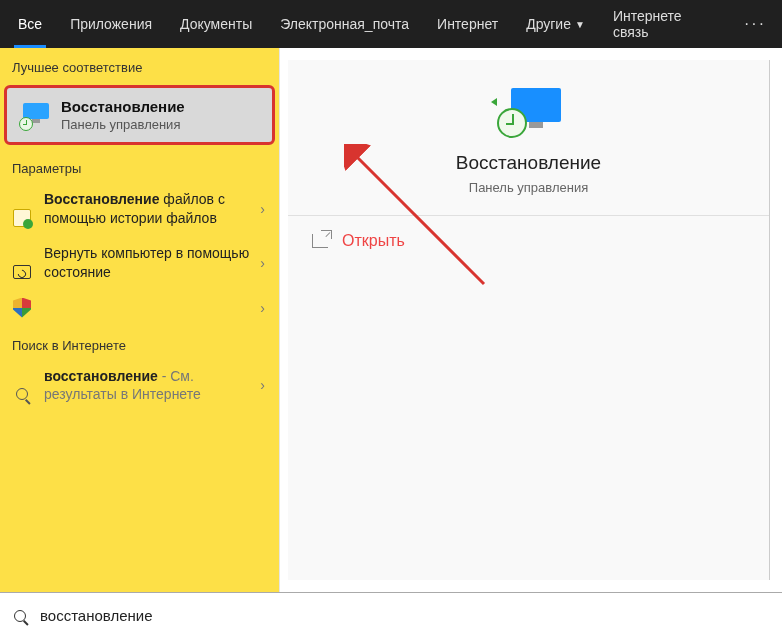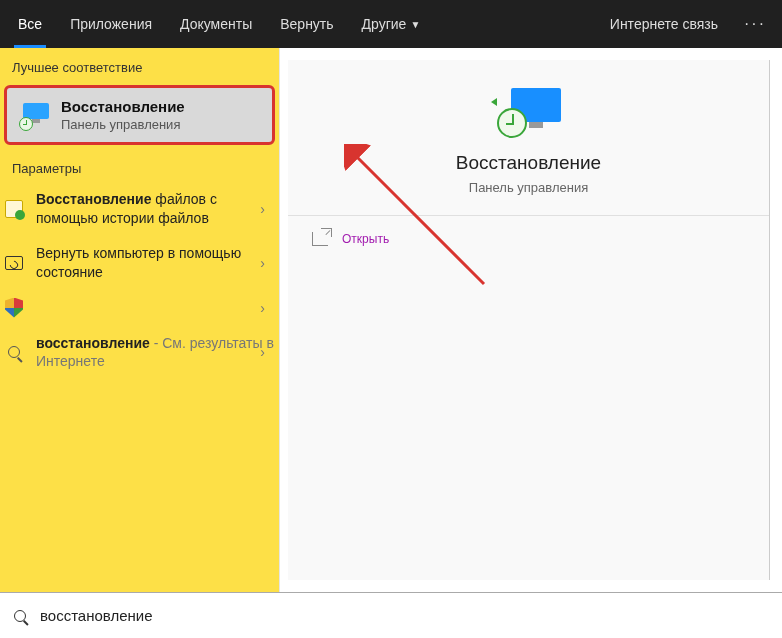--- a/index.html
+++ b/index.html
@@ -97,22 +97,22 @@
   }
   .clock-overlay::after {
     content: ""; position: absolute; left: 3px; top: 6px;
     width: 4px; height: 1px; background: #3aa63a;
   }
   .best-text .t1 { font-size: 15px; font-weight: 600; color: #111; }
   .best-text .t2 { font-size: 13px; color: #555; margin-top: 2px; }
 
   .row {
     display: flex;
-    align-items: center;
-    padding: 8px 4px;
+    align-items: flex-end;
+    padding: 8px 12px;
     gap: 12px;
     cursor: pointer;
     position: relative;
   }
   .row-icon { width: 20px; height: 20px; flex-shrink: 0; display:flex; align-items:center; justify-content:center; }
   .row-text { flex: 1; font-size: 14px; color: #222; line-height: 1.35; }
   .row-text b { font-weight: 600; }
   .row-sub { color: #777; }
   .chevron {
     color: #777; font-size: 14px;
@@ -175,21 +175,21 @@
     position: relative;
   }
   .open-ic::before {
     content:""; position:absolute; top:-4px; right:-4px;
     width:10px; height:8px; border:1px solid #888; border-bottom:none; border-left:none;
   }
   .open-ic::after {
     content:""; position:absolute; top:-2px; right:-2px;
     width:6px; height:1px; background:#888; transform:rotate(-45deg); transform-origin:right;
   }
-  .action-label { color:#a21caf; font-size:12px; }
+  .action-label { color:#ef4444; font-size:16px; }
 
   .arrow-annot {
     position: absolute;
     left: 344px; top: 144px;
     width: 150px; height: 150px;
     pointer-events: none;
   }
 
   .searchbar {
     position: absolute;
@@ -218,21 +218,24 @@
   <div class="tab active">
       <span>Все</span>
     </div>
   <div class="tab">
       <span>Приложения</span>
     </div>
   <div class="tab">
       <span>Документы</span>
     </div>
   <div class="tab">
-      <span>Вернуть</span>
+      <span>Электронная_почта</span>
+    </div>
+  <div class="tab">
+      <span>Интернет</span>
     </div>
   <div class="tab">
     <span>Другие</span>
     <span class="chev">▼</span>
   </div>
   <div class="tabs-right">
     <div class="tab">
         <span>Интернете связь</span>
       </div>
     <div class="more">···</div>
@@ -273,20 +276,21 @@
       <div class="chevron">›</div>
     </div>
 
     <div class="row">
       <div class="row-icon">
           <div class="shield"></div>
         </div>
       <div class="chevron">›</div>
     </div>
 
+    <div class="section-header">Поиск в Интернете</div>
 
     <div class="row">
       <div class="row-icon">
           <div class="search-ic"></div>
         </div>
       <div class="row-text"><b>восстановление</b><span class="row-sub"> - См. результаты в Интернете</span></div>
       <div class="chevron">›</div>
     </div>
   </div>
 

